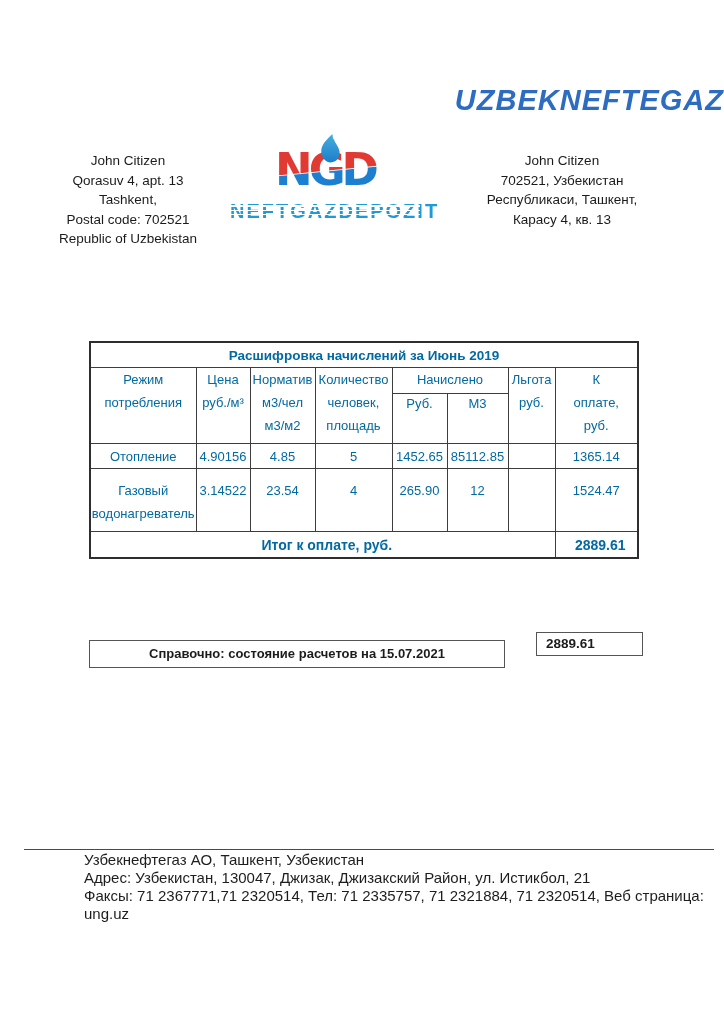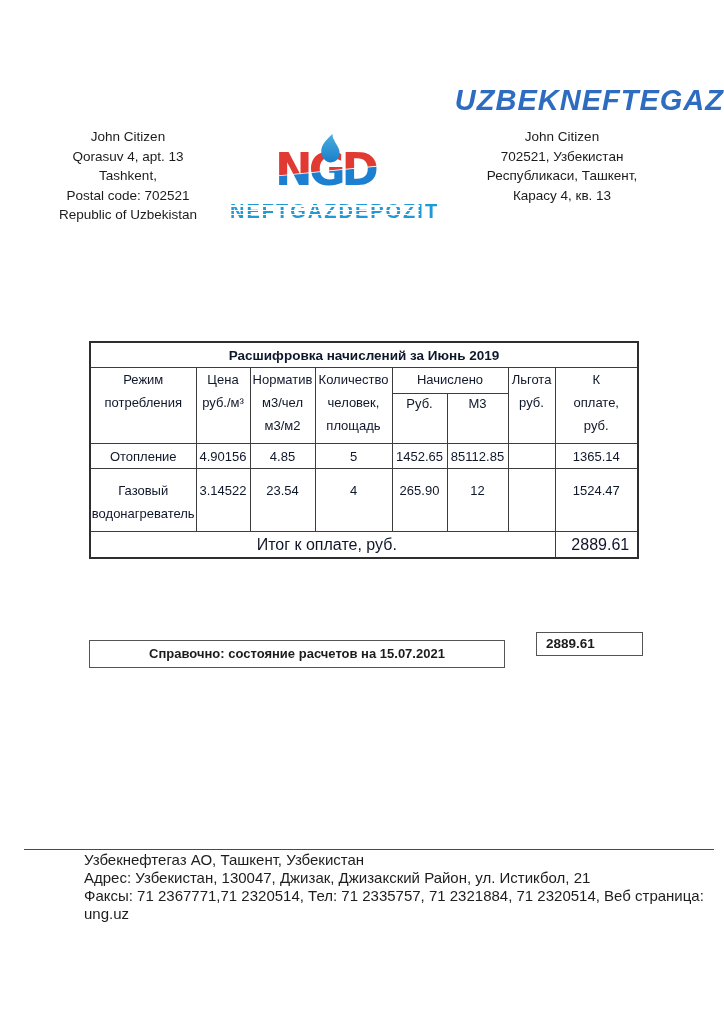--- a/index.html
+++ b/index.html
@@ -7,21 +7,21 @@
     position:relative; width:724px; height:1024px; background:#ffffff;
     font-family:"Liberation Sans", sans-serif; color:#1c1c1c; overflow:hidden;
   }
 
   
   .wordmark {
     position:absolute; top:84px; left:0; width:100%;
     text-align:right; font-size:29px; font-weight:bold; font-style:italic;
     letter-spacing:1px; color:#2d6cc0;
   }
-  .addr { position:absolute; text-align:center; font-size:13.5px; line-height:19.5px; color:#1b1b1b; }
+  .addr { position:absolute; text-align:center; font-size:13.5px; line-height:19.5px; color:#1b1b1b;margin-top:24px; }
   .addr-left  { left:28px;  top:127px; width:200px; }
   .addr-right { left:462px; top:127px; width:200px; }
 
   
   .ngd { position:absolute; left:230px; top:134px; width:190px; height:96px; }
   .ngd-flame { position:absolute; left:50%; top:0; margin-left:-10px; width:30px; height:30px; z-index:3; }
   .ngd-letters {
     position:absolute; left:0; top:15px; width:100%; height:42px;
     font-family:"DejaVu Sans", sans-serif; font-size:45px; font-weight:bold;
     letter-spacing:-4px; line-height:42px; text-align:center;
@@ -36,30 +36,30 @@
   .ngd-name .stripes {
     position:absolute; left:0; right:0; top:2px; bottom:0;
     background:repeating-linear-gradient(to bottom, rgba(255,255,255,0) 0 3px, #ffffff 3px 4.5px);
     pointer-events:none;
   }
 
   
   .charges { position:absolute; left:89px; top:341px; }
   .charges table {
     border-collapse:collapse; table-layout:fixed; width:548px;
-    font-size:13px; color:#0f172a; border:2px solid #2e2e2e;
+    font-size:13px; color:#0369a1; border:2px solid #2e2e2e;
   }
   .charges td { border:1px solid #3d3d3d; text-align:center; padding:0; overflow:hidden; }
   .title-cell { height:24px; font-weight:bold; font-size:13.5px; }
   .hd { vertical-align:top; padding-top:3px; line-height:23px; white-space:pre-line; }
   tr.head-top td { height:25px; }
   tr.head-sub td { height:47px; vertical-align:top; padding-top:2px; }
   tr.row-1 td { height:24px; vertical-align:middle; }
   tr.row-2 td { height:52px; vertical-align:top; padding-top:10px; line-height:23px; white-space:pre-line; }
-  tr.total-row td { height:25px; font-weight:normal; font-size:16px;padding-left:8px; }
+  tr.total-row td { height:25px; font-weight:bold; font-size:14px;padding-left:8px; }
 
   
   .reference { position:absolute; left:89px; top:632px; width:570px; height:32px; }
   .ref-label-box {
     position:absolute; left:0; top:8px; width:414px; height:26px;
     border:1px solid #555; text-align:center; line-height:26px;
     font-weight:bold; font-size:13px;
   }
   .ref-value-box {
     position:absolute; left:447px; top:0; width:96px; height:19px;

